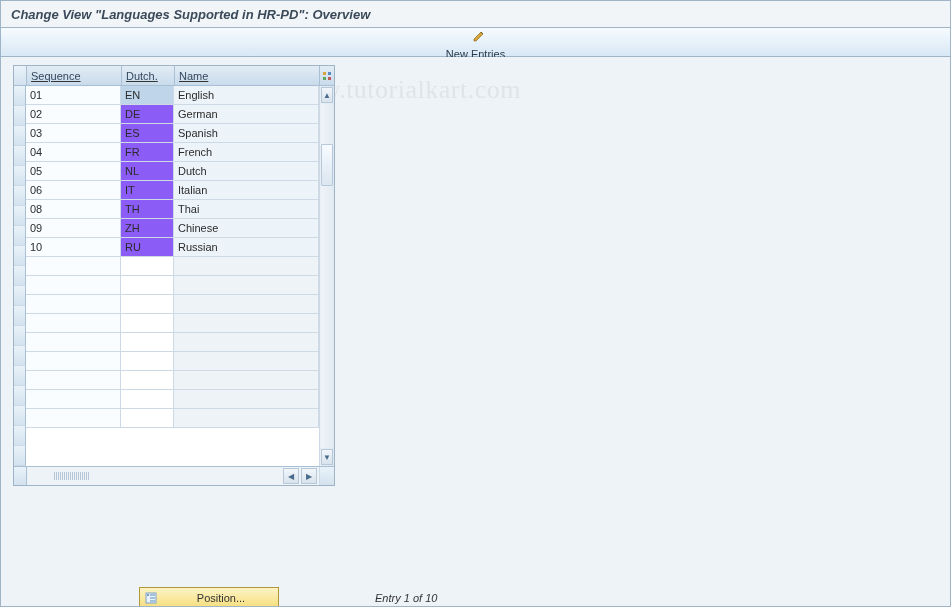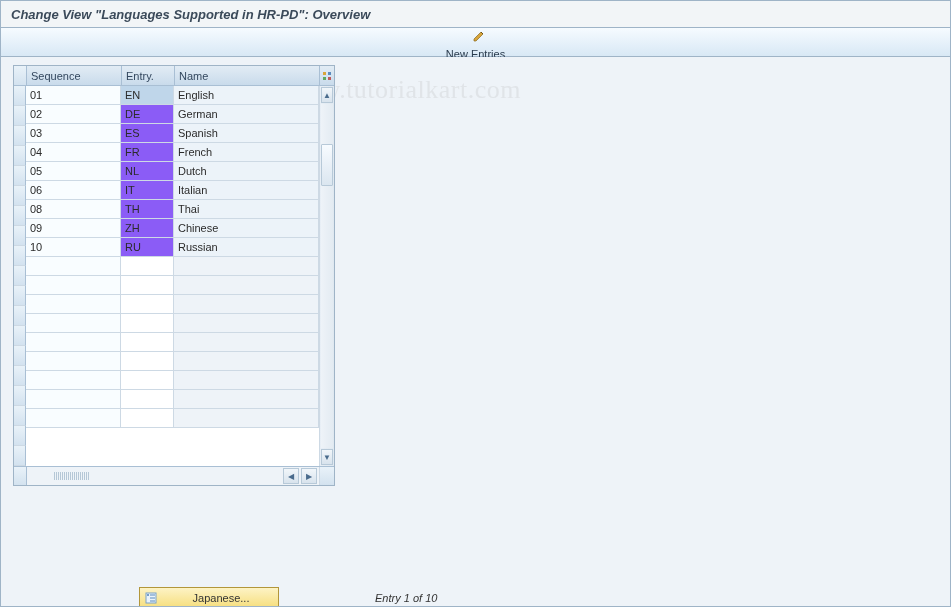--- a/index.html
+++ b/index.html
@@ -79,20 +79,21 @@
     position: absolute;
     top: 8px;
     left: 12px;
     width: 320px;
     background: #fff;
     border: 1px solid #9fb4c7;
   }
   .grid-head {
     display: flex;
     height: 20px;
+    text-decoration: underline;
   }
   .gh-cell {
     background: linear-gradient(#e2ecf5, #c9dbeb);
     border-right: 1px solid #a9bfd4;
     border-bottom: 1px solid #a9bfd4;
     display: flex;
     align-items: center;
     padding-left: 4px;
     color: #33475e;
   }
@@ -274,21 +275,21 @@
 </div>
 
 <div class="body-area">
   <div class="watermark">www.tutorialkart.com</div>
 
   <div class="grid-wrap">
 
     <div class="grid-head">
       <div class="gh-rowhead"></div>
       <div class="gh-cell" style="width:90px">Sequence</div>
-      <div class="gh-cell" style="width:48px">Entry.</div>
+      <div class="gh-cell" style="width:48px">Dutch.</div>
       <div class="gh-cell" style="flex:1">Name</div>
       <div class="gh-settings">
         <svg width="10" height="10" viewBox="0 0 10 10">
             <rect x="1" y="1" width="3" height="3" fill="#d9a53a"></rect>
             <rect x="6" y="1" width="3" height="3" fill="#5b8bbd"></rect>
             <rect x="1" y="6" width="3" height="3" fill="#5fa85f"></rect>
             <rect x="6" y="6" width="3" height="3" fill="#c05b5b"></rect>
           </svg>
       </div>
     </div>
@@ -430,18 +431,18 @@
 
   </div>
 
   <div class="bottom-bar">
     <div class="pos-btn">
       <svg width="14" height="14" viewBox="0 0 14 14">
           <rect x="2" y="2" width="10" height="10" fill="#eaf3fb" stroke="#7ba2c6"></rect>
           <path d="M6 4 H11 M6 7 H11 M6 10 H11" stroke="#5b8bbd" stroke-width="1"></path>
           <rect x="3" y="3.2" width="2" height="1.6" fill="#5b8bbd"></rect>
         </svg>
-      <span class="lbl">Japanese...</span>
+      <span class="lbl">Position...</span>
     </div>
     <div class="entry-text">Entry 1 of 10</div>
   </div>
 
 </div>
 
 </body></html>

